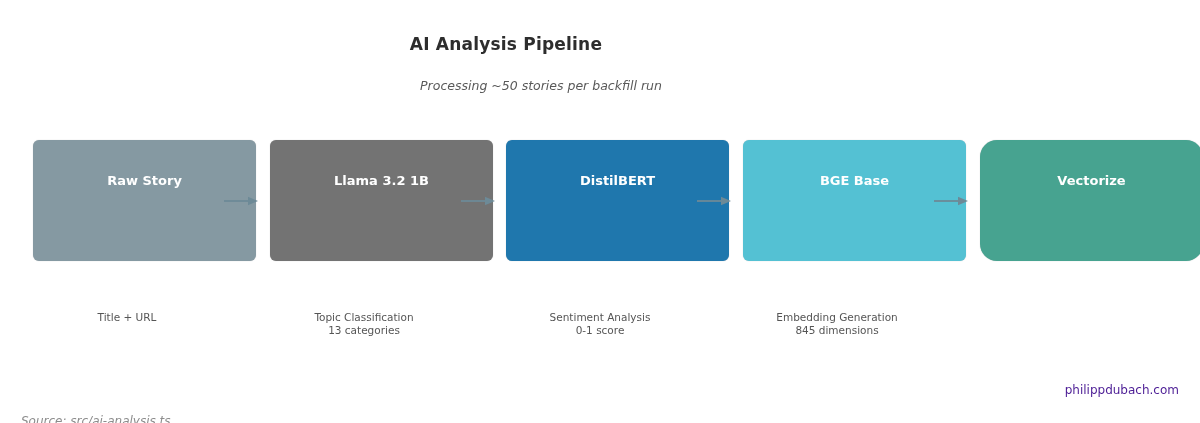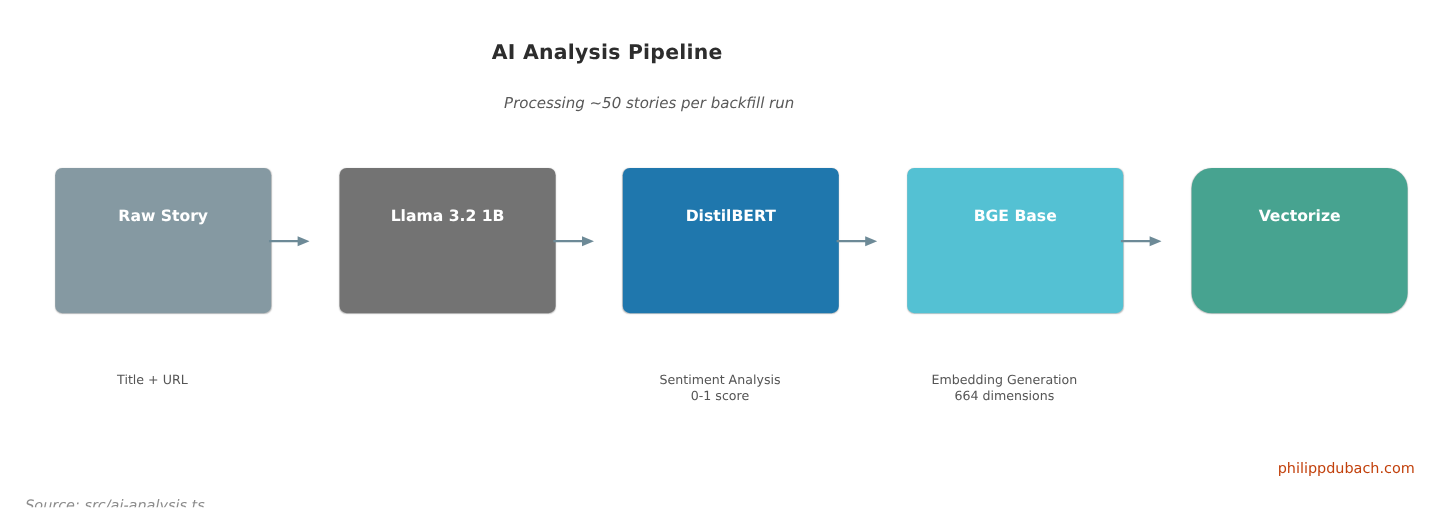--- a/index.html
+++ b/index.html
@@ -24,25 +24,24 @@
     position: absolute;
     top: 78px; left: 0; width: 1082px;
     text-align: center;
     font-style: italic;
     font-size: 12.5px;
     color: #595959;
   }
   .stage-box {
     position: absolute;
     top: 140px;
-    width: 180px;
+    width: 223px;
     height: 121px;
     border-radius: 6px;
     box-shadow: 0 0 1px rgba(0,0,0,0.25);
-    margin-left: 13px;
   }
   .stage-label {
     position: absolute;
     top: 33px; left: 0; width: 100%;
     text-align: center;
     color: #ffffff;
     font-size: 13px;
     font-weight: bold;
   }
   .s0 { left: 33px; }
@@ -78,21 +77,21 @@
     top: 383px; left: 21px;
     font-style: italic;
     font-size: 12px;
     color: #8c8c8c;
     margin-top: 31px;
   }
   .footer-site {
     position: absolute;
     top: 383px; right: 21px;
     font-size: 12px;
-    color: #c2410c;
+    color: #4c1d95;
   }
 </style>
 </head>
 <body>
 
 <div class="canvas">
 
   <div class="title">AI Analysis Pipeline</div>
   <div class="subtitle">Processing ~50 stories per backfill run</div>
 
@@ -126,25 +125,29 @@
   </svg>
   <svg class="arrow a3" viewBox="0 0 34 14" style="color: rgb(109, 138, 151);">
     <line x1="0" y1="7" x2="25" y2="7" stroke="currentColor" stroke-width="1.8"></line>
     <polygon points="24,2.8 34,7 24,11.2" fill="currentColor"></polygon>
   </svg>
 
   <div class="stage-desc d0">
     <div>Title + URL</div>
     <div></div>
   </div>
+  <div class="stage-desc d1">
+    <div>Topic Classification</div>
+    <div>13 categories</div>
+  </div>
   <div class="stage-desc d2">
     <div>Sentiment Analysis</div>
     <div>0-1 score</div>
   </div>
   <div class="stage-desc d3">
     <div>Embedding Generation</div>
-    <div>664 dimensions</div>
+    <div>845 dimensions</div>
   </div>
 
   <div class="footer-source">Source: src/ai-analysis.ts</div>
   <div class="footer-site">philippdubach.com</div>
 
 </div>
 
 </body></html>

